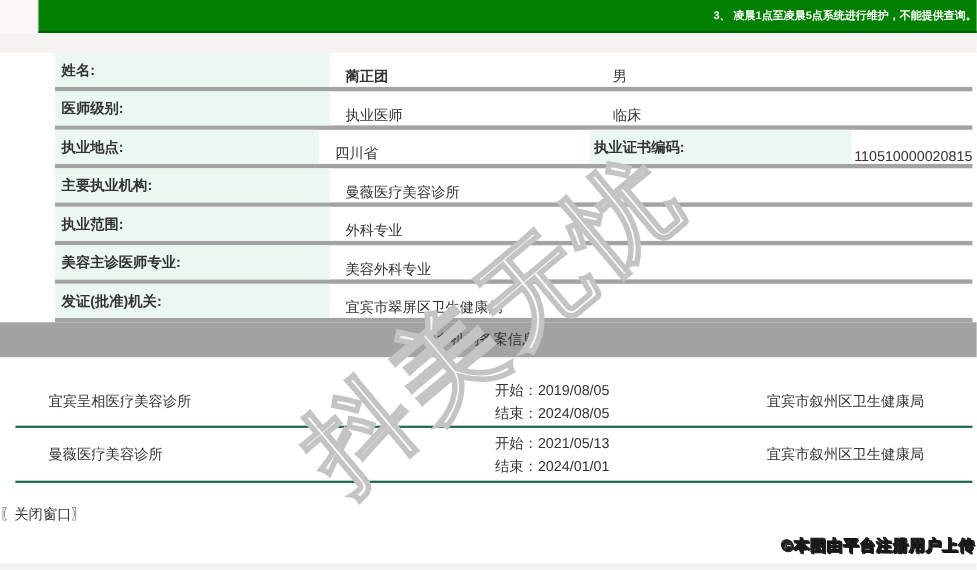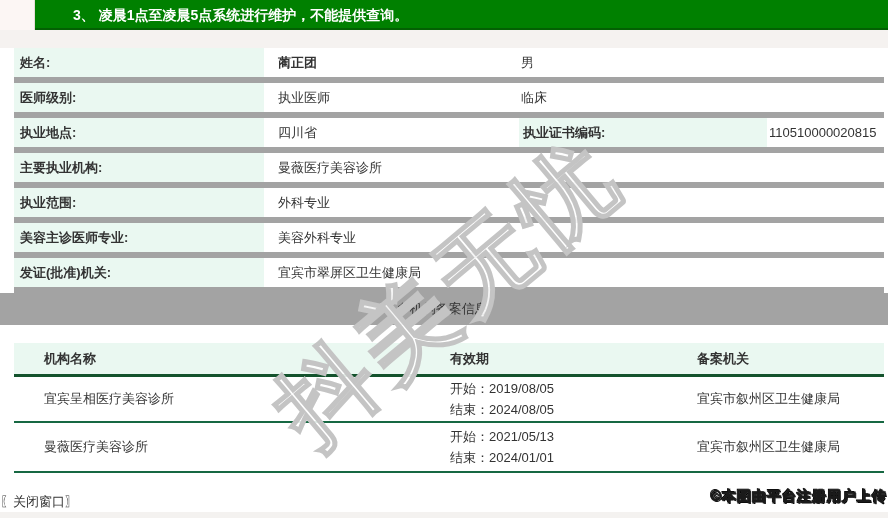--- a/index.html
+++ b/index.html
@@ -6,28 +6,28 @@
   html,body { width:888px; height:518px; overflow:hidden; }
   body {
     font-family:"Liberation Sans","DejaVu Sans",sans-serif;
     font-size:13px; color:#333; background:#ffffff; position:relative;
   }
 
   
   .banner-row { display:flex; height:30px; }
   .banner-left { width:35px; background:#fcf6f4; border-right:1px solid #e6dcd8; }
   .banner { flex:1; background:#008000; color:#fff; font-weight:bold;
-            font-size:14px; line-height:30px; padding-left:38px;
-            border-bottom:2px solid #036003; }
+            font-size:10px; line-height:30px; padding-left:38px;
+            border-bottom:2px solid #036003;text-align:right; }
   .top-gap { height:18px; background:#f5f2f0; }
 
   
   .t1 { margin:0 4px 0 14px; }
-  .t1-row { display:flex; align-items:center; height:35px;
-            border-bottom:6px solid #a3a3a3; }
+  .t1-row { display:flex; align-items:flex-end; height:35px;
+            border-bottom:4px solid #a3a3a3;margin-left:36px; }
   .cell-label { background:#eaf8f1; height:100%; display:flex; align-items:center;
                 font-weight:bold; }
   .l1 { width:250px; padding-left:6px; }
   .v1 { width:255px; padding-left:14px; }
   .l2 { width:248px; padding-left:4px; }
   .v2 { flex:1; padding-left:2px; }
   .v-full { flex:1; padding-left:14px; }
   .bold-val { font-weight:bold; }
 
   
@@ -114,25 +114,20 @@
     <div class="cell-label l1">发证(批准)机关:</div>
     <div class="v-full">宜宾市翠屏区卫生健康局</div>
   </div>
 
 </div>
 
 <div class="section-band">多机构备案信息:</div>
 <div class="section-gap"></div>
 
 <div class="t2">
-  <div class="t2-header">
-    <div class="col-name">机构名称</div>
-    <div class="col-valid">有效期</div>
-    <div class="col-auth">备案机关</div>
-  </div>
 
   <div class="t2-row r1">
     <div class="col-name">宜宾呈相医疗美容诊所</div>
     <div class="col-valid">
       <div>开始：2019/08/05</div>
       <div>结束：2024/08/05</div>
     </div>
     <div class="col-auth">宜宾市叙州区卫生健康局</div>
   </div>
 

